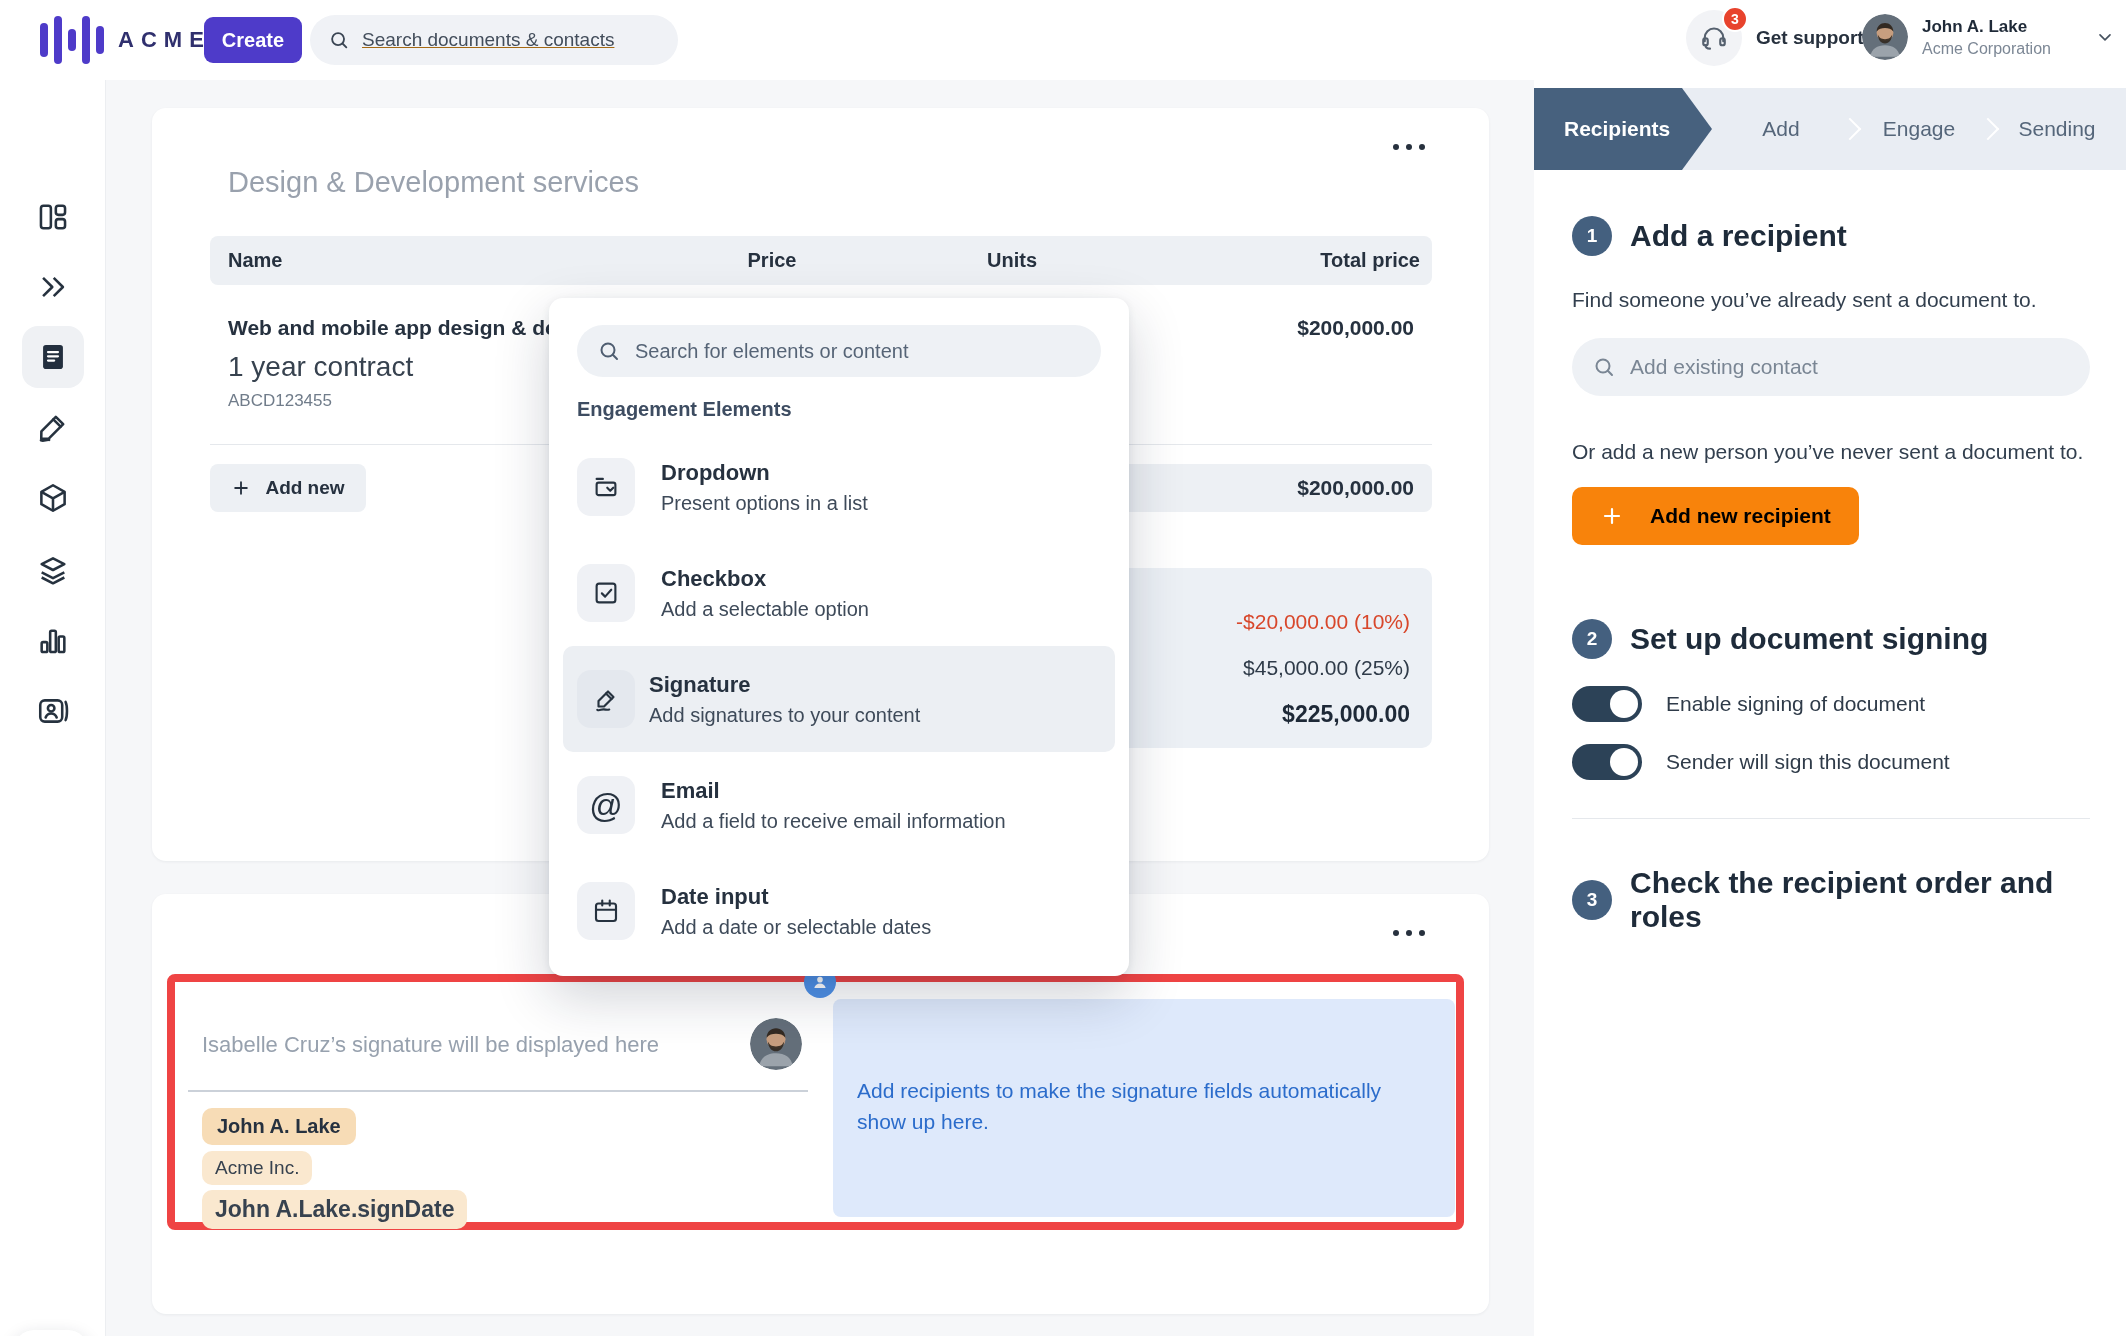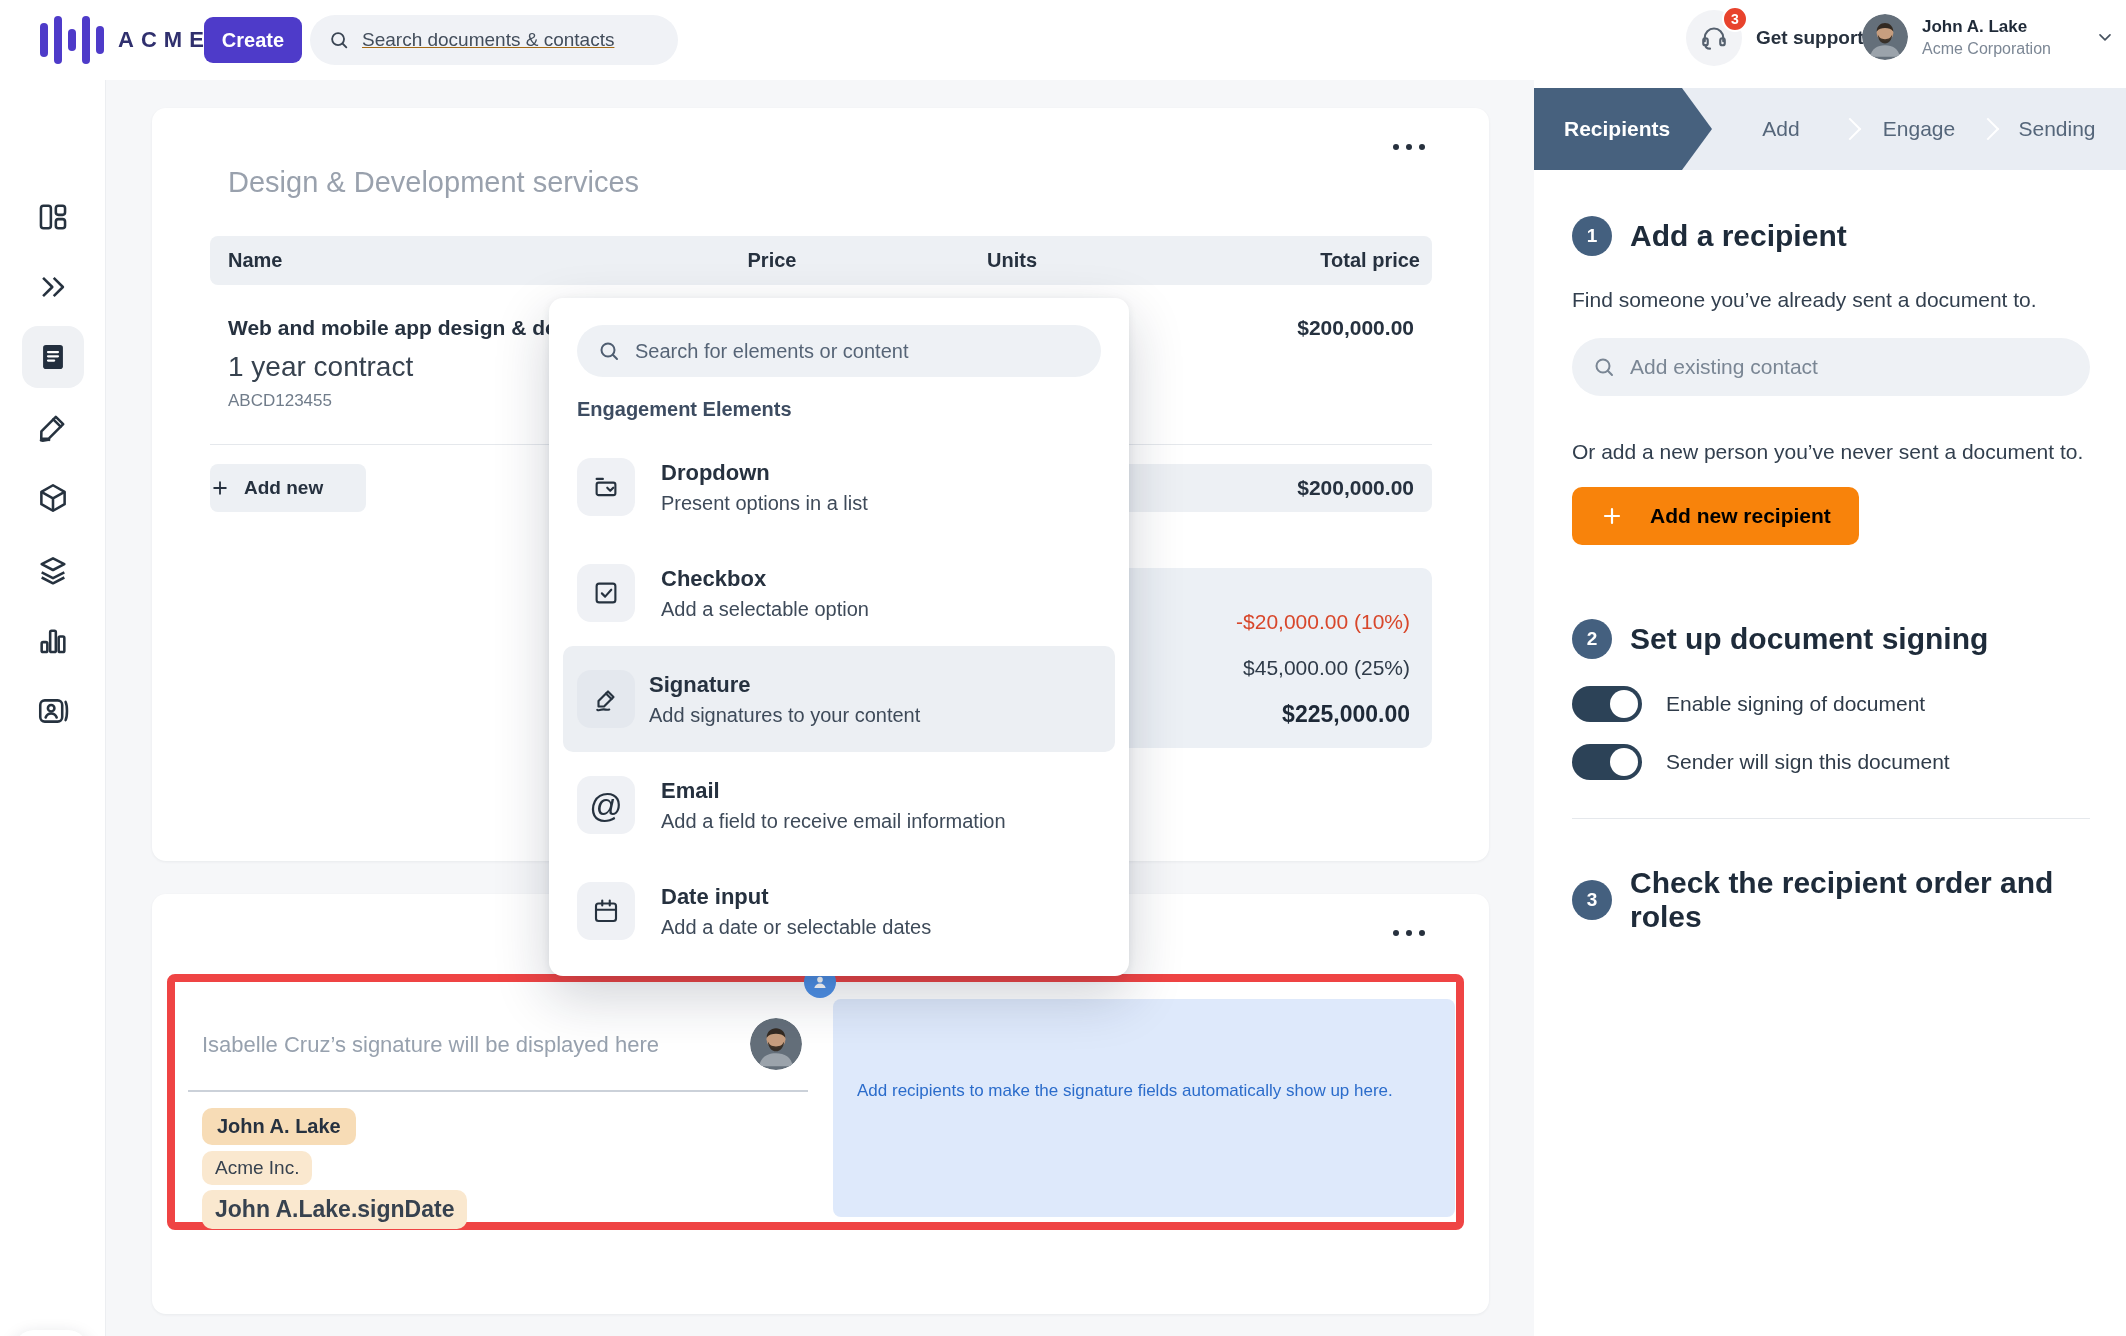--- a/index.html
+++ b/index.html
@@ -46,21 +46,21 @@
   .card-title { position:absolute; left:76px; top:58px; font-size:29px; font-weight:500; color:#99A1AD; }
 
   .tbl-head { position:absolute; left:58px; top:128px; width:1222px; height:49px; background:#EDF0F4; border-radius:8px; display:grid; grid-template-columns:1fr 240px 240px 300px; align-items:center; font-size:20px; font-weight:700; color:#26313F; }
   .tbl-head .c1 { padding-left:18px; } .tc { text-align:center; } .tr { text-align:right; padding-right:12px; }
   .tbl-row { position:absolute; left:58px; top:208px; width:1222px; display:grid; grid-template-columns:1fr 240px 240px 300px; }
   .prod-name { padding-left:18px; font-size:21px; font-weight:700; color:#26313F; }
   .prod-desc { padding-left:18px; margin-top:11px; font-size:28px; color:#37424F; }
   .prod-sku { padding-left:18px; margin-top:8px; font-size:17px; color:#707C8A; }
   .row-total { text-align:right; padding-right:18px; font-size:21px; font-weight:600; color:#26313F; }
   .tbl-divider { position:absolute; left:58px; top:336px; width:1222px; height:1px; background:#E5E8EC; }
-  .addnew-btn { position:absolute; left:58px; top:356px; width:156px; height:48px; border:none; border-radius:8px; background:#EDF0F4; font-size:19px; font-weight:600; color:#26313F; display:flex; align-items:center; justify-content:flex-start; gap:14px; cursor:pointer; font-family:inherit; }
+  .addnew-btn { position:absolute; left:58px; top:356px; width:156px; height:48px; border:none; border-radius:8px; background:#EDF0F4; font-size:19px; font-weight:600; color:#26313F; display:flex; align-items:center; justify-content:center; gap:14px; cursor:pointer; font-family:inherit; }
   .subtotal-band { position:absolute; left:480px; top:356px; width:800px; height:48px; background:#EDF0F4; border-radius:8px; display:flex; align-items:center; justify-content:flex-end; padding-right:18px; font-size:21px; font-weight:600; color:#26313F; }
   .summary-box { position:absolute; left:588px; top:460px; width:692px; height:180px; background:#ECF0F5; border-radius:10px; display:flex; flex-direction:column; align-items:flex-end; gap:18px; padding:40px 22px 16px; }
   .sum-row { font-size:21px; height:28px; display:flex; align-items:center; color:#2F3B49; }
   .sum-discount { color:#D8472B; }
   .sum-total { font-size:23px; font-weight:700; color:#1E2937; }
 
   
   .popover { position:absolute; left:549px; top:298px; width:580px; height:678px; background:#fff; border-radius:14px; box-shadow:0 20px 55px rgba(20,32,54,.20), 0 2px 8px rgba(20,32,54,.08); z-index:40; }
   .pop-search { position:absolute; left:28px; top:27px; width:524px; height:52px; border-radius:26px; background:#EEF1F5; display:flex; align-items:center; gap:14px; padding:0 20px; }
   .pop-search input { border:none; outline:none; background:transparent; width:100%; font-size:20px; color:#4E5D70; font-family:inherit; }
@@ -100,21 +100,21 @@
   .sig-box { position:absolute; left:15px; top:80px; width:1297px; height:256px; border:8px solid #ef4444; border-radius:8px; background:#fff; }
   .sig-badge { position:absolute; left:629px; top:-16px; width:32px; height:32px; border-radius:50%; background:#4E90E6; display:flex; align-items:center; justify-content:center; z-index:5; }
   .sig-placeholder { position:absolute; left:27px; top:50px; font-size:22px; color:#97A1AE; }
   .sig-line { position:absolute; left:13px; top:108px; width:620px; height:2px; background:#CBD1D9; }
   .sig-avatar { position:absolute; left:575px; top:36px; }
   .token { position:absolute; left:27px; display:inline-block; border-radius:10px; width:fit-content; }
   .token1 { top:126px; background:#F7DCB6; padding:7px 15px; font-size:20px; font-weight:700; color:#26313F; }
   .token2 { top:169px; background:#FAE8CF; padding:6px 13px; font-size:19px; color:#37424F; }
   .token3 { top:208px; background:#FAE8CF; padding:6px 13px; font-size:23px; color:#37424F;font-weight:bold; }
   .sig-info { position:absolute; left:658px; top:17px; width:622px; height:218px; background:#DEE9FB; border-radius:8px; }
-  .sig-info p { position:absolute; left:24px; top:76px; width:560px; font-size:17px; line-height:31px; color:#2B6CCB; }
+  .sig-info p { position:absolute; left:24px; top:76px; width:560px; font-size:21px; line-height:31px; color:#2B6CCB; }
 
   svg.icn { display:block; }
 </style>
 </head>
 <body>
 
 <div class="stage">
 
   <header class="header">
     <div class="logo">

